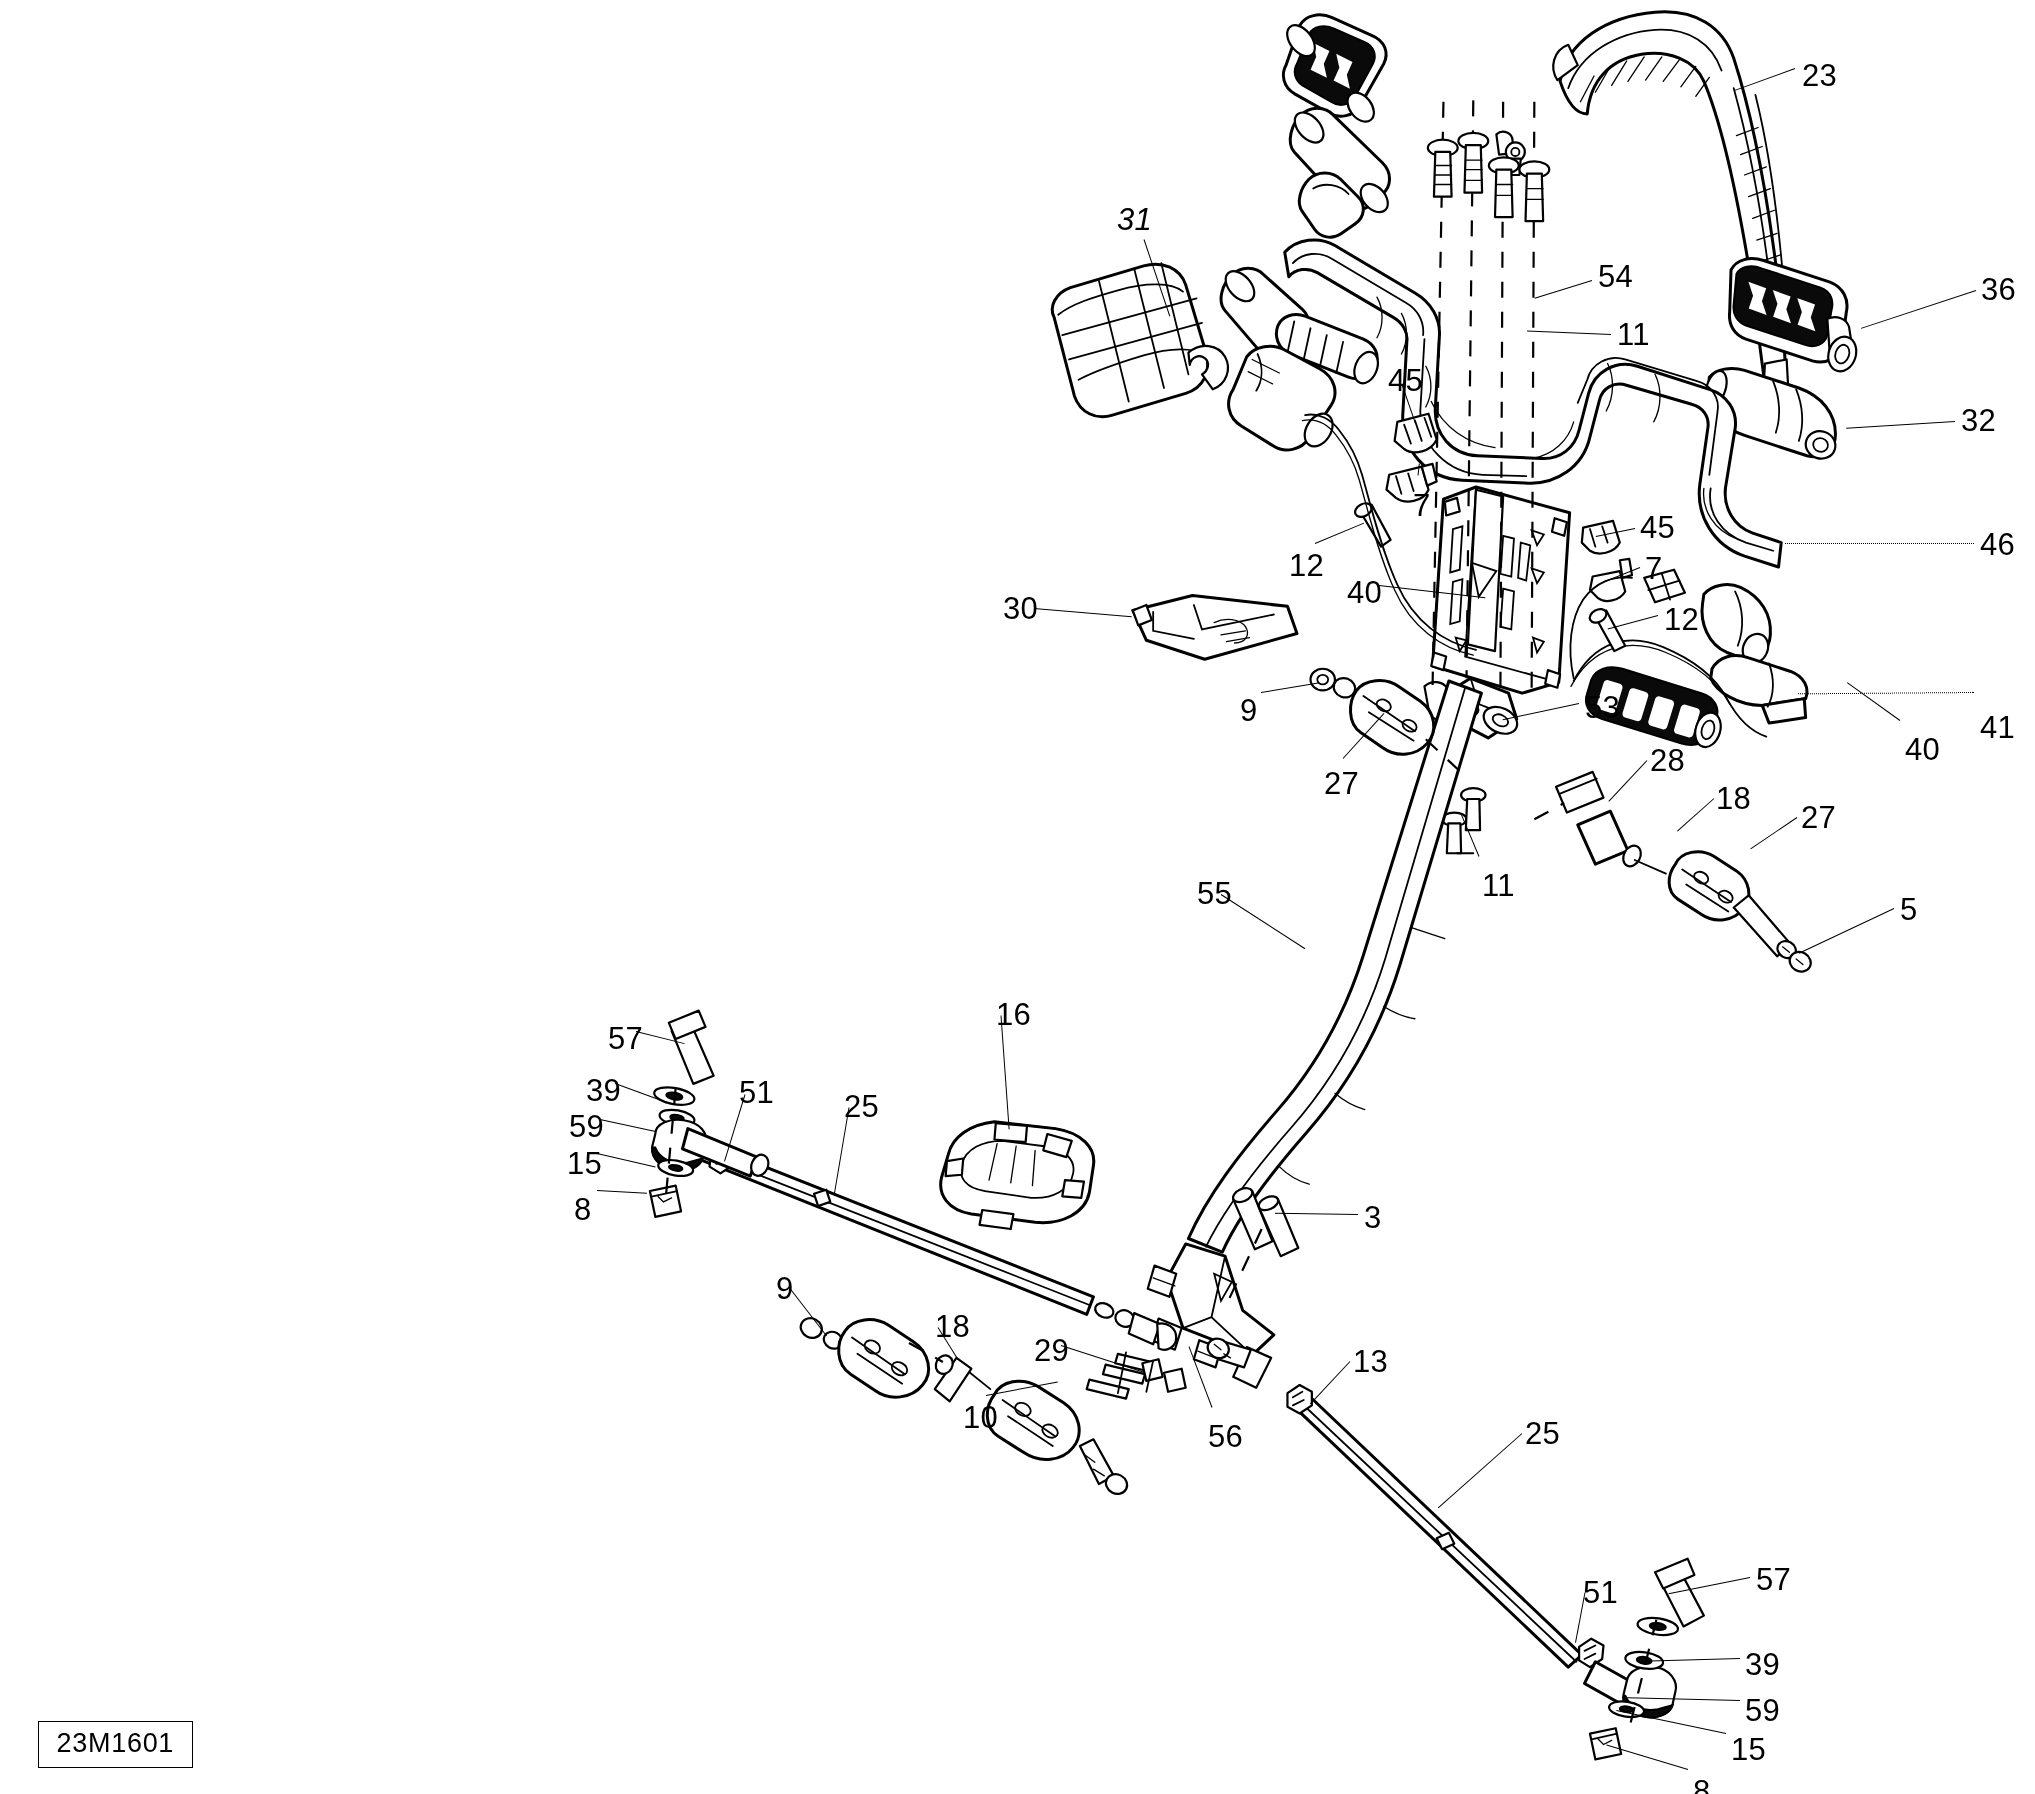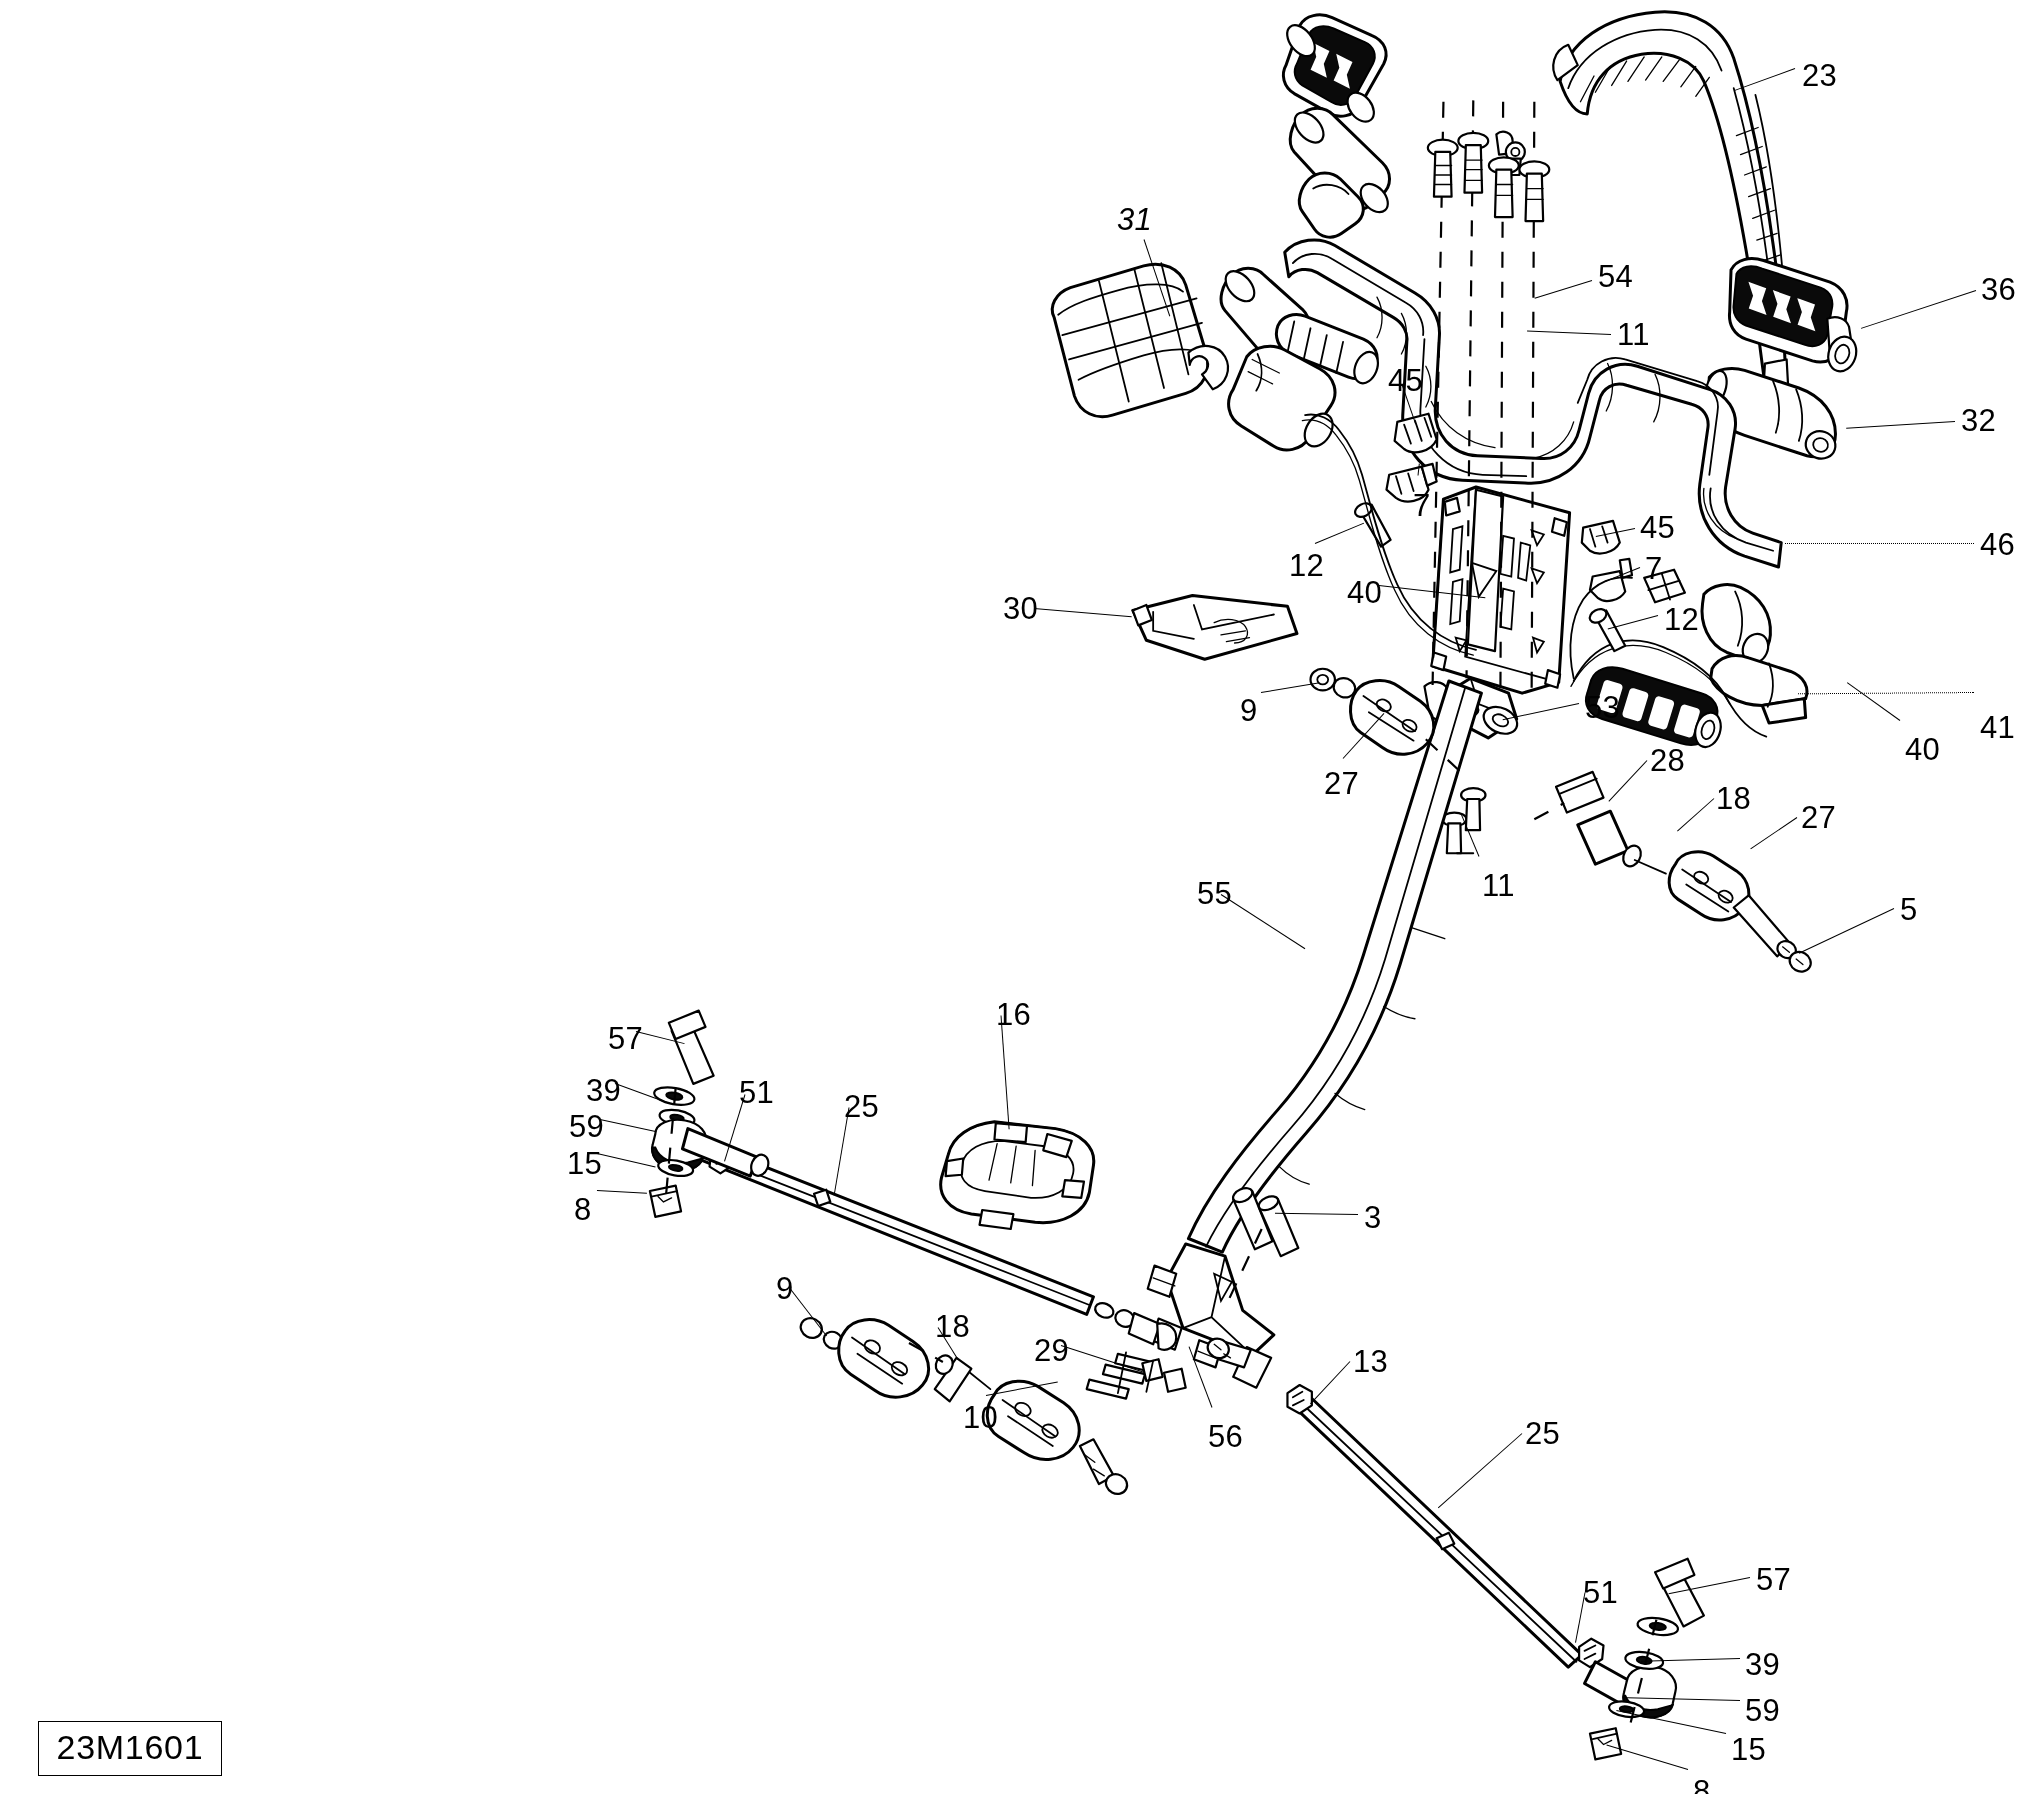--- a/index.html
+++ b/index.html
@@ -16,21 +16,21 @@
     letter-spacing:0.3px;white-space:nowrap;
   }
   
   .leader{position:absolute;transform-origin:0 50%;height:0;border-top:1.7px solid #000;}
   .leader.dotted{border-top:1.7px dotted #000;}
   
   #codebox{
     position:absolute;left:38px;top:1721px;
     border:1.4px solid #000;background:#fff;
     padding:6.1px 17.6px 7.5px 17.6px;
-    font-size:34px;color:#000;font-family:"Liberation Sans",sans-serif;
+    font-size:27px;color:#000;font-family:"Liberation Sans",sans-serif;
     letter-spacing:0.7px;
   }
   
   #art{position:absolute;left:0;top:0;width:2035px;height:1794px;}
   #art *{vector-effect:non-scaling-stroke;}
   .pk{fill:#fff;stroke:#000;stroke-width:3;stroke-linejoin:round;stroke-linecap:round;}
   .pk2{fill:#fff;stroke:#000;stroke-width:2.2;stroke-linejoin:round;stroke-linecap:round;}
   .thin{fill:none;stroke:#000;stroke-width:1.8;stroke-linecap:round;}
   .hair{fill:none;stroke:#000;stroke-width:1.3;stroke-linecap:round;}
   .blk{fill:#0a0a0a;stroke:#000;stroke-width:2;}

